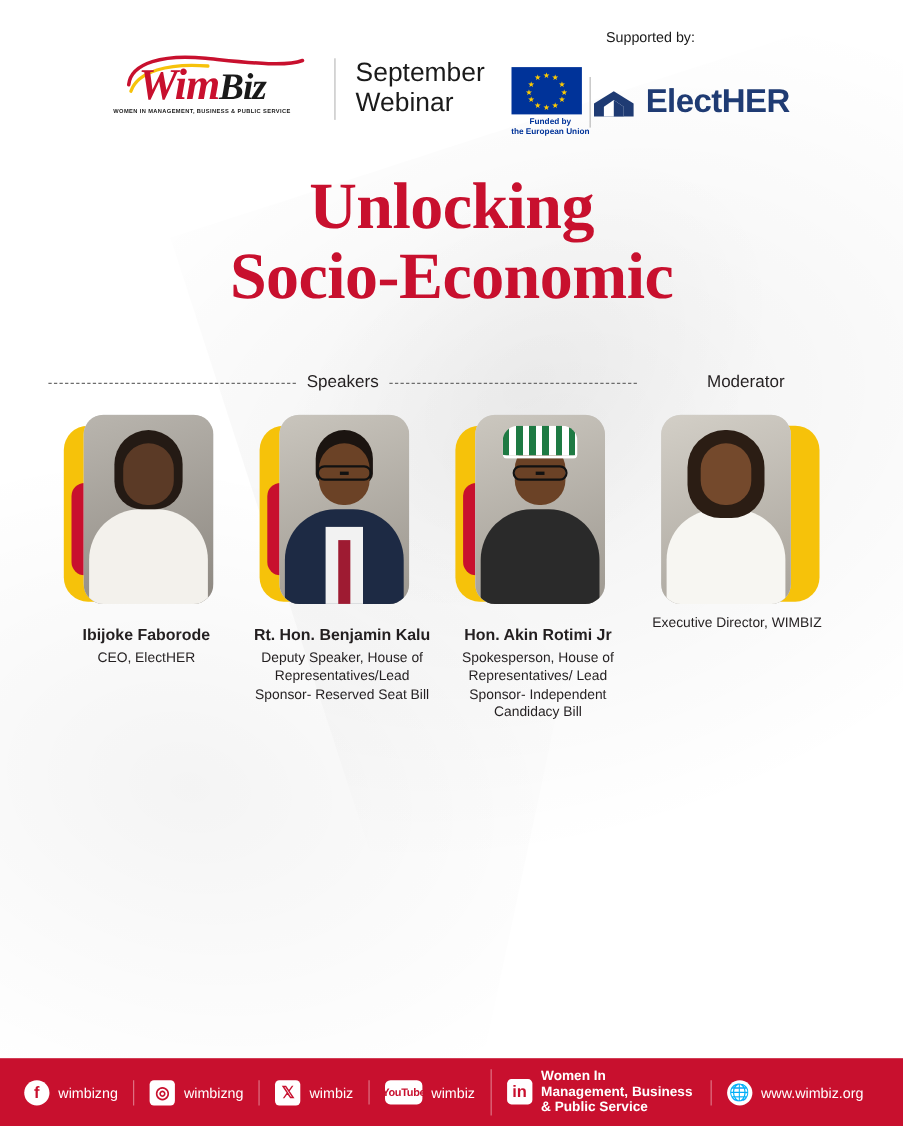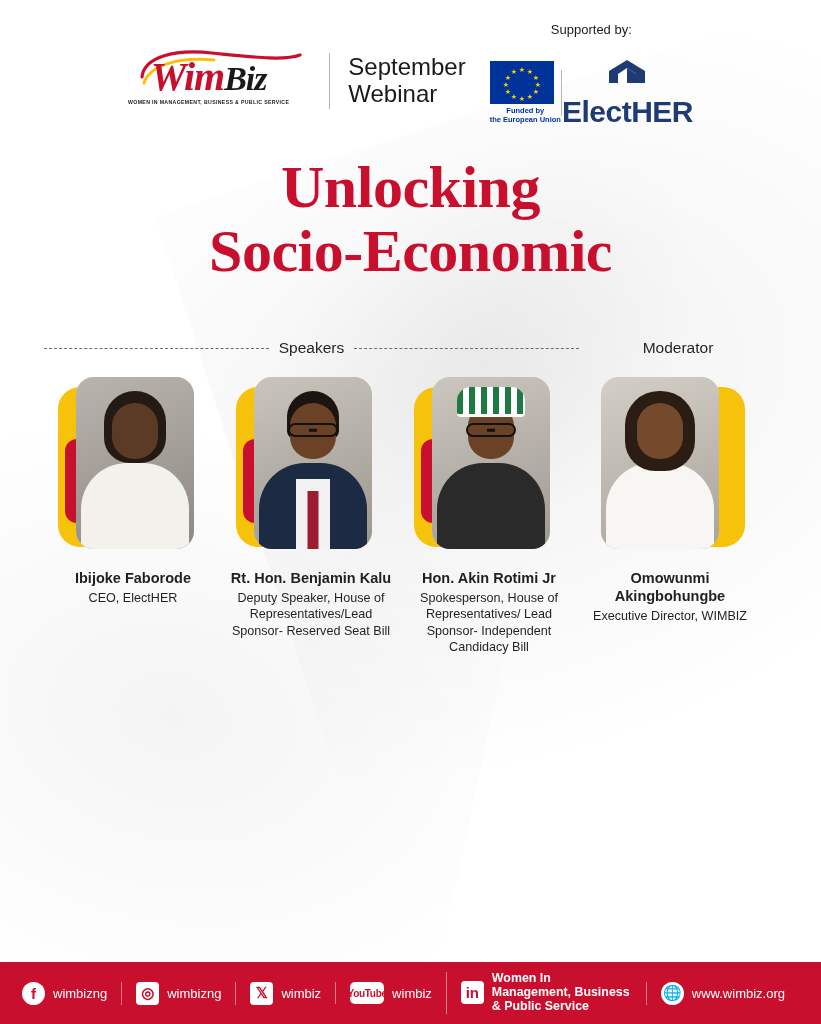--- a/index.html
+++ b/index.html
@@ -133,23 +133,22 @@
     line-height: 1.15;
     margin-top: 3px;
   }
   .divider-v2 {
     width: 1px;
     height: 46px;
     background: #b5b5b5;
   }
   .electher-logo {
     display: flex;
-    align-items: center;
+    align-items: flex-end;
     gap: 8px;
-    flex-direction: column;
   }
   .electher-mark {
     width: 42px; height: 30px;
     position: relative;
   }
   .electher-text {
     font-size: 30px;
     font-weight: bold;
     color: #1f3b73;
     letter-spacing: -0.5px;
@@ -507,21 +506,20 @@
       <div class="card moderator">
         <div class="photo-wrap">
           <div class="accent-yellow-r"></div>
           <div class="photo" style="left:6px;">
             <div class="ph-bg" style="background:linear-gradient(160deg,#d3cfc7,#a8a39b);"></div>
             <div class="ph-body" style="background:#f7f6f2;"></div>
             <div class="ph-hair" style="background:#2b1d14;width:70px;height:80px;border-radius:34px 34px 30px 30px;"></div>
             <div class="ph-face" style="background:#74492c;"></div>
           </div>
         </div>
-        <div class="name">Omowunmi Akingbohungbe</div>
         <div class="role">Executive Director, WIMBIZ</div>
       </div>
     </div>
   </div>
 
   <div class="footer">
     <div class="social">
       <span class="sico round">f</span>
       <span class="lbl">wimbizng</span>
     </div>

